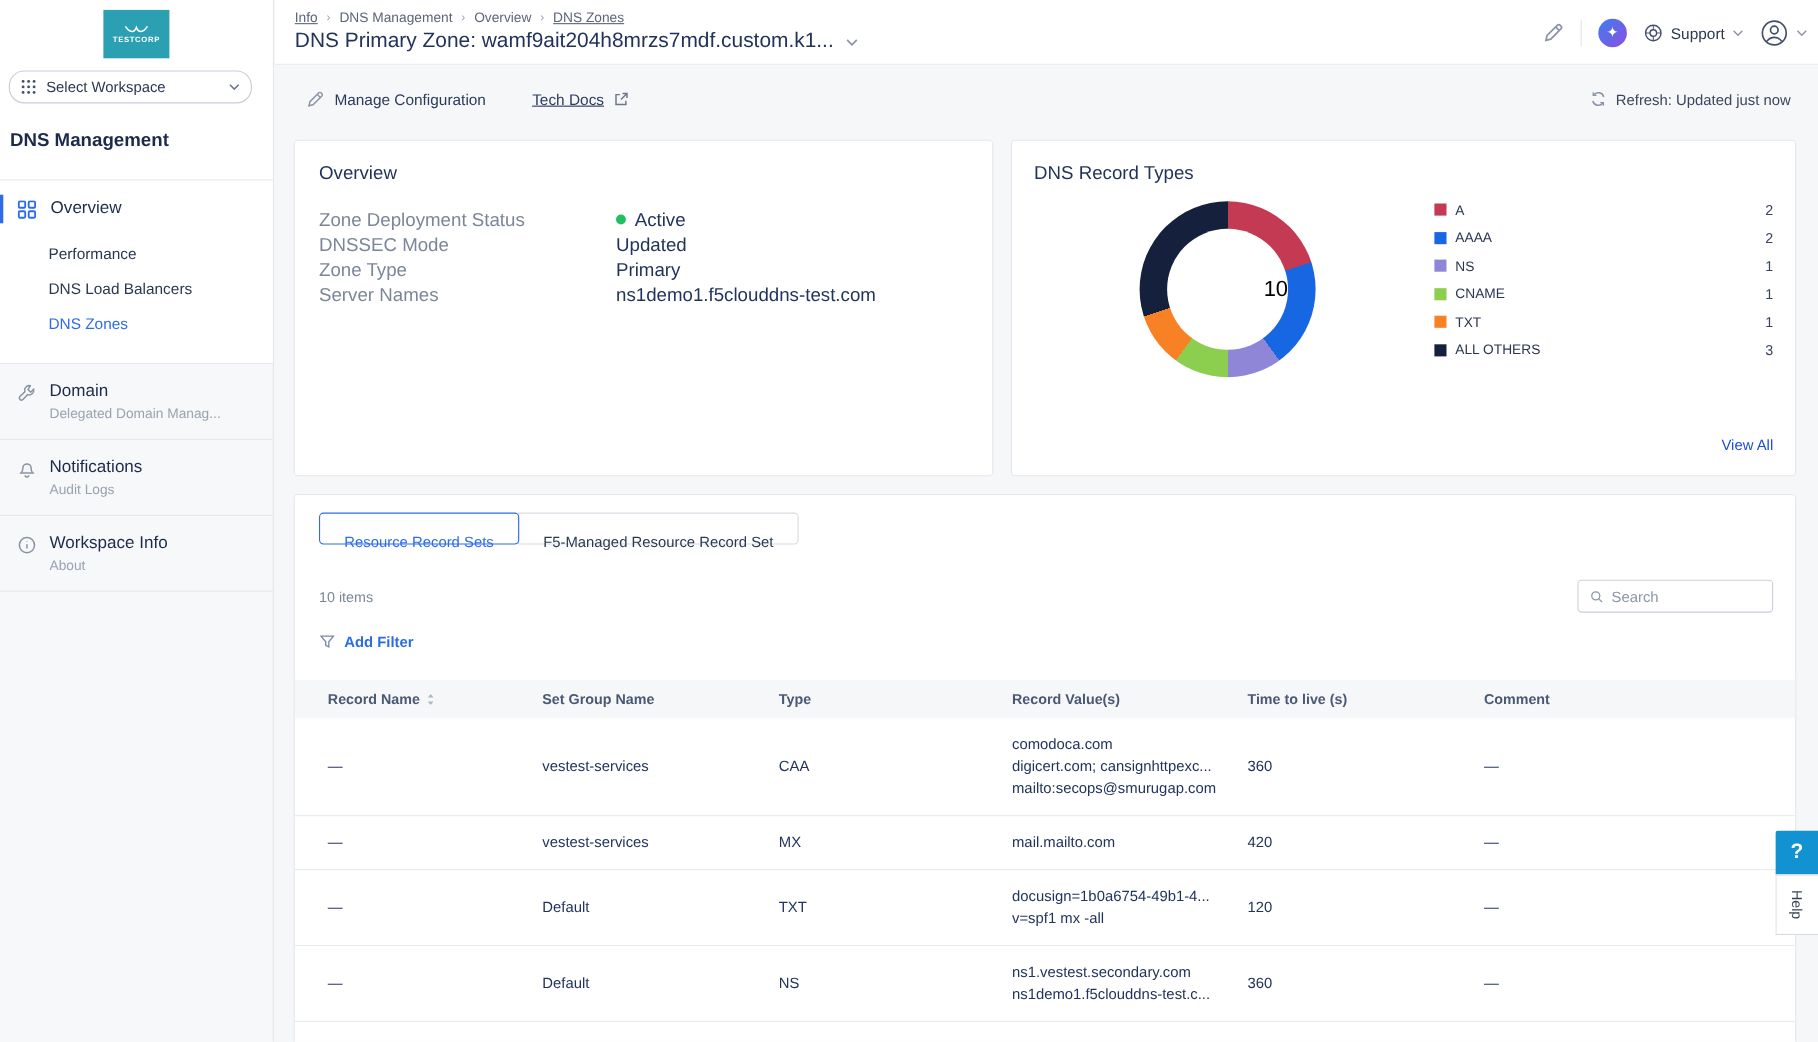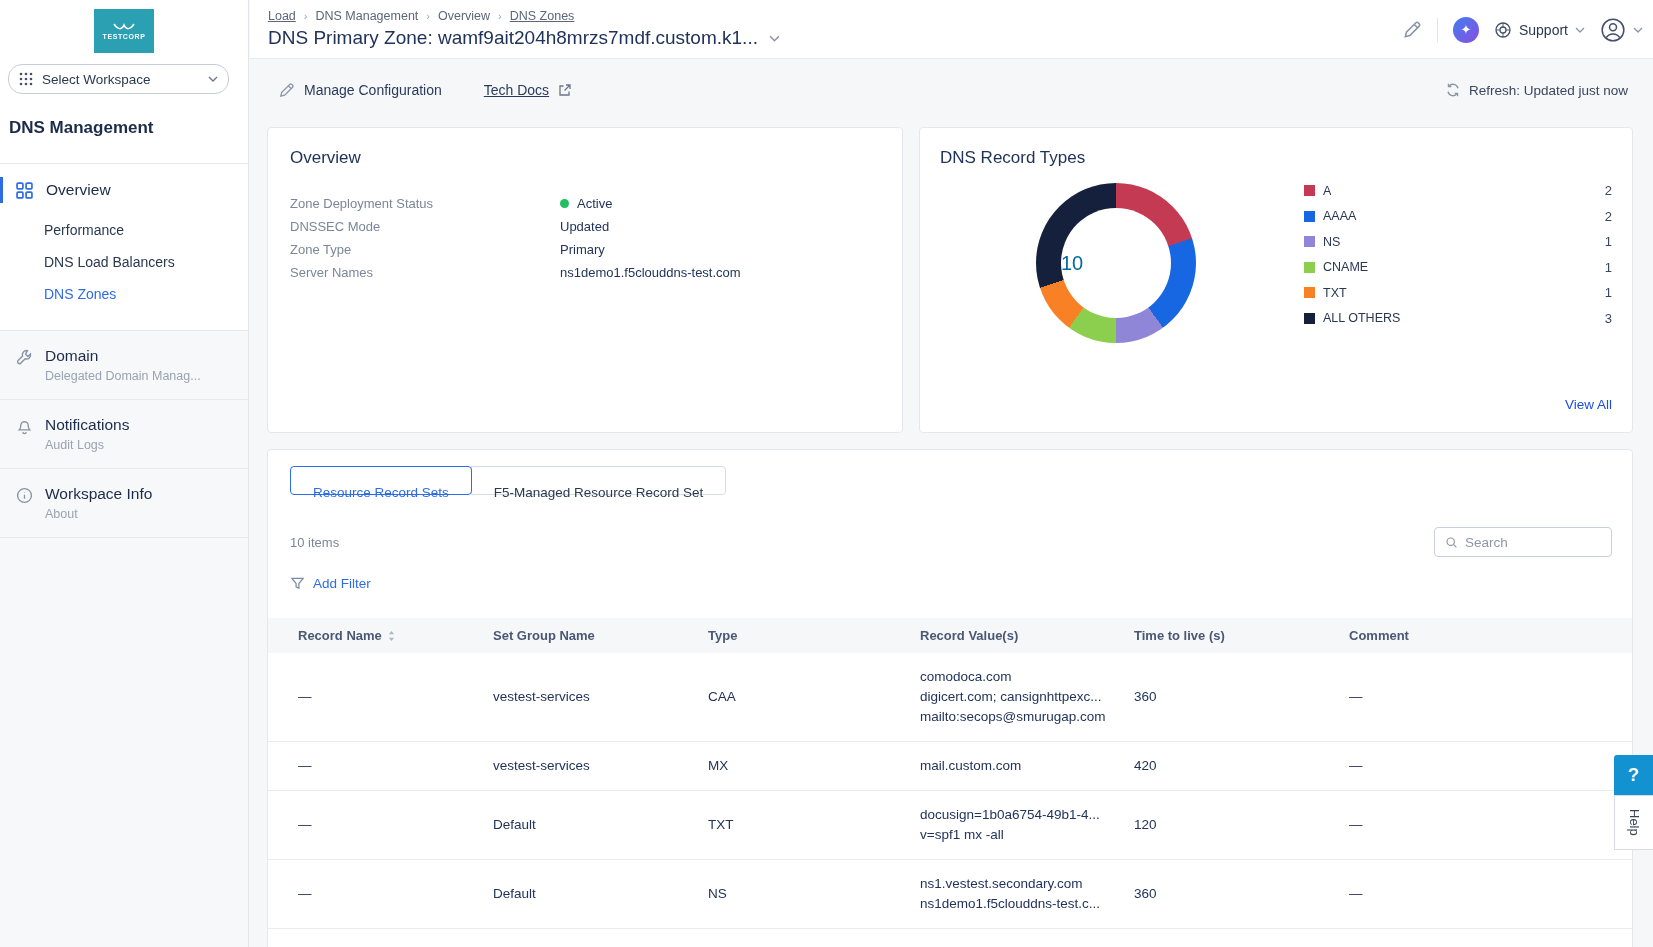--- a/index.html
+++ b/index.html
@@ -48,44 +48,44 @@
   .toolbar-right { margin-left:auto; display:flex; gap:8px; align-items:center; font-size:13.5px; color:#39465e; cursor:pointer; }
 
   .cards { display:flex; gap:16px; padding:22px 20px 0 17px; }
   .card { background:#fff; border:1px solid #e4e7ec; border-radius:4px; position:relative; }
   .overview-card { width:636px; height:306px; }
   .records-card { flex:1; height:306px; }
   .card-title { font-size:17px; color:#22335a; position:absolute; left:22px; top:20px; }
   .records-card .card-title { left:20px; }
 
   .ov-rows { position:absolute; left:22px; right:22px; top:60px; }
-  .ov-row { display:flex; height:23px; align-items:flex-end; font-size:13px; }
+  .ov-row { display:flex; height:23px; align-items:center; font-size:17px; }
   .ov-label { width:270px; color:#7b8698; }
   .ov-value { color:#22345c; display:flex; align-items:center; gap:8px; }
   .status-dot { width:9px; height:9px; border-radius:50%; background:#21bf61; }
 
   .donut { position:absolute; left:116px; top:55px; width:160px; height:160px; border-radius:50%; }
-  .donut-hole { position:absolute; left:25px; top:25px; width:110px; height:110px; border-radius:50%; background:#fff; display:flex; align-items:center; justify-content:flex-start; font-size:20px; color:#0369a1; }
+  .donut-hole { position:absolute; left:25px; top:25px; width:110px; height:110px; border-radius:50%; background:#fff; display:flex; align-items:center; justify-content:flex-end; font-size:20px; color:#000000; }
   .legend { position:absolute; left:384px; right:20px; top:56px; }
   .legend-row { display:flex; align-items:center; height:13px; margin-bottom:12.5px; font-size:12.5px; color:#2a3753; }
   .sw { width:11px; height:11px; margin-right:8px; flex:none; }
   .lg-count { margin-left:auto; font-size:13px; color:#39465e; }
   .view-all { position:absolute; right:20px; bottom:20px; font-size:13.5px; color:#1d4ed8; cursor:pointer; }
 
   .table-card { margin:16px 20px 0 17px; background:#fff; border:1px solid #e4e7ec; border-radius:4px; position:relative; padding-top:168px; min-height:560px; }
   .tabs { position:absolute; left:22px; top:16px; display:flex; }
   .tab { height:29px; line-height:27px; padding:12px 22px; font-size:13.5px; border:1px solid #d7dbe2; background:#fff; color:#2a3950; cursor:pointer; }
   .tab:first-child { border-radius:4px 0 0 4px; }
   .tab + .tab { margin-left:-1px; border-radius:0 4px 4px 0; }
   .tab.active { border-color:#2e6ce6; color:#2e6ce6; z-index:2; position:relative; border-radius:4px; }
   .items-count { position:absolute; left:22px; top:85px; font-size:13px; color:#7b8698; }
   .search-box { position:absolute; right:20px; top:77px; width:178px; height:30px; border:1px solid #c9cfdb; border-radius:4px; display:flex; align-items:center; gap:7px; padding:0 10px; background:#fff; }
   .search-box input { border:none; outline:none; width:100%; font-size:13.5px; color:#39465e; font-family:inherit; background:transparent; }
   .search-box input::placeholder { color:#8d97a8; }
-  .add-filter { position:absolute; left:22px; top:126px; display:flex; align-items:flex-start; gap:8px; font-size:13.5px; color:#2e6ce6; cursor:pointer; }
+  .add-filter { position:absolute; left:22px; top:126px; display:flex; align-items:flex-start; gap:8px; font-size:13.5px; color:#2e6ce6; cursor:pointer;font-weight:bold; }
 
   .t-head, .t-row { display:grid; grid-template-columns:195px 215px 212px 214px 215px 1fr; padding-left:30px; padding-right:20px; align-items:center; }
   .t-head { background:#f6f7f9; height:35px; font-size:13px; font-weight:bold; color:#4a5874; }
   .t-head > div { display:flex; align-items:center; gap:5px; }
   .t-row { padding-top:14px; padding-bottom:14px; border-bottom:1px solid #e8ebf0; font-size:13.5px; color:#22345c; cursor:pointer; }
   .tc { line-height:20px; padding-right:14px; }
 
   .help-widget { position:fixed; right:0; top:755px; width:39px; z-index:10; }
   .help-q { height:40px; background:#1292d0; color:#fff; font-size:19px; font-weight:bold; display:flex; align-items:center; justify-content:center; border-radius:3px 0 0 0; cursor:pointer; }
   .help-label { height:55px; background:#fff; border:1px solid #d8dce2; border-right:none; display:flex; align-items:center; justify-content:center; cursor:pointer; }
@@ -170,21 +170,21 @@
         </span>
       <div class="sec-label">Workspace Info</div>
       <div class="sec-sub">About</div>
     </div>
   </div>
 </aside>
 
 <main class="main">
   <div class="topbar">
     <div class="breadcrumb">
-        <span class="bc-item link">Load</span>
+        <span class="bc-item link">Info</span>
         <span class="bc-sep">›</span>
         <span class="bc-item">DNS Management</span>
         <span class="bc-sep">›</span>
         <span class="bc-item">Overview</span>
         <span class="bc-sep">›</span>
         <span class="bc-item link">DNS Zones</span>
       </div>
     <div class="page-title-row">
       <span class="page-title">DNS Primary Zone: wamf9ait204h8mrzs7mdf.custom.k1...</span>
       <svg width="11" height="7" viewBox="0 0 10 6">
@@ -376,21 +376,21 @@
             <div>mailto:secops@smurugap.com</div>
           </div>
           <div class="tc">360</div>
           <div class="tc">—</div>
         </div>
         <div class="t-row">
           <div class="tc">—</div>
           <div class="tc">vestest-services</div>
           <div class="tc">MX</div>
           <div class="tc vals">
-            <div>mail.custom.com</div>
+            <div>mail.mailto.com</div>
           </div>
           <div class="tc">420</div>
           <div class="tc">—</div>
         </div>
         <div class="t-row">
           <div class="tc">—</div>
           <div class="tc">Default</div>
           <div class="tc">TXT</div>
           <div class="tc vals">
             <div>docusign=1b0a6754-49b1-4...</div>

